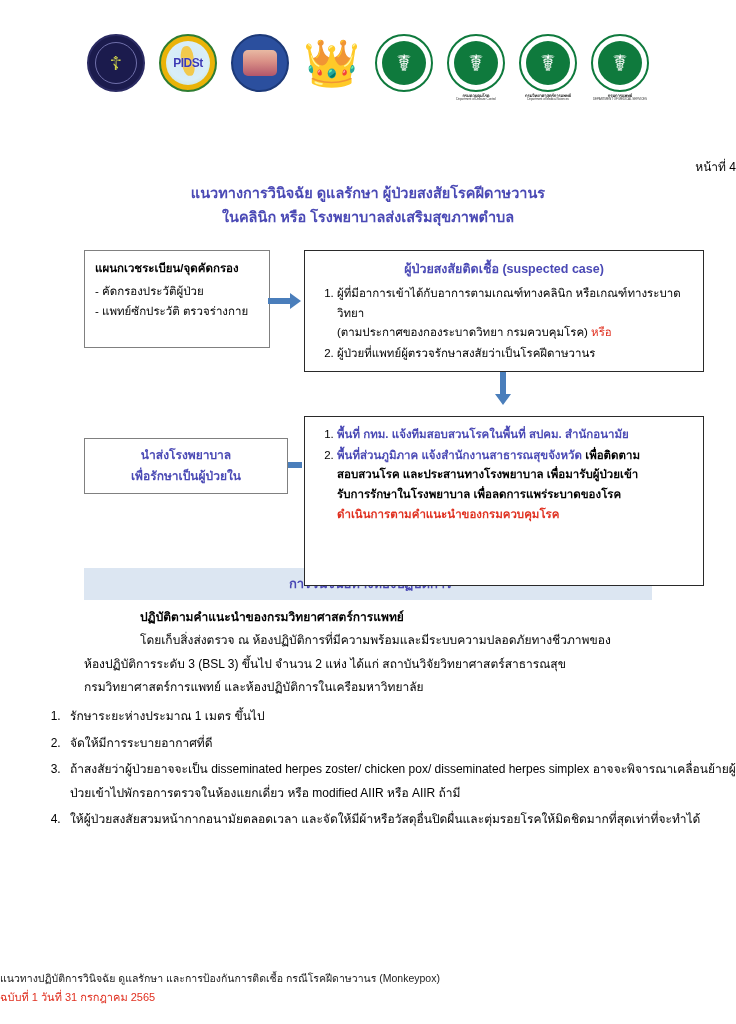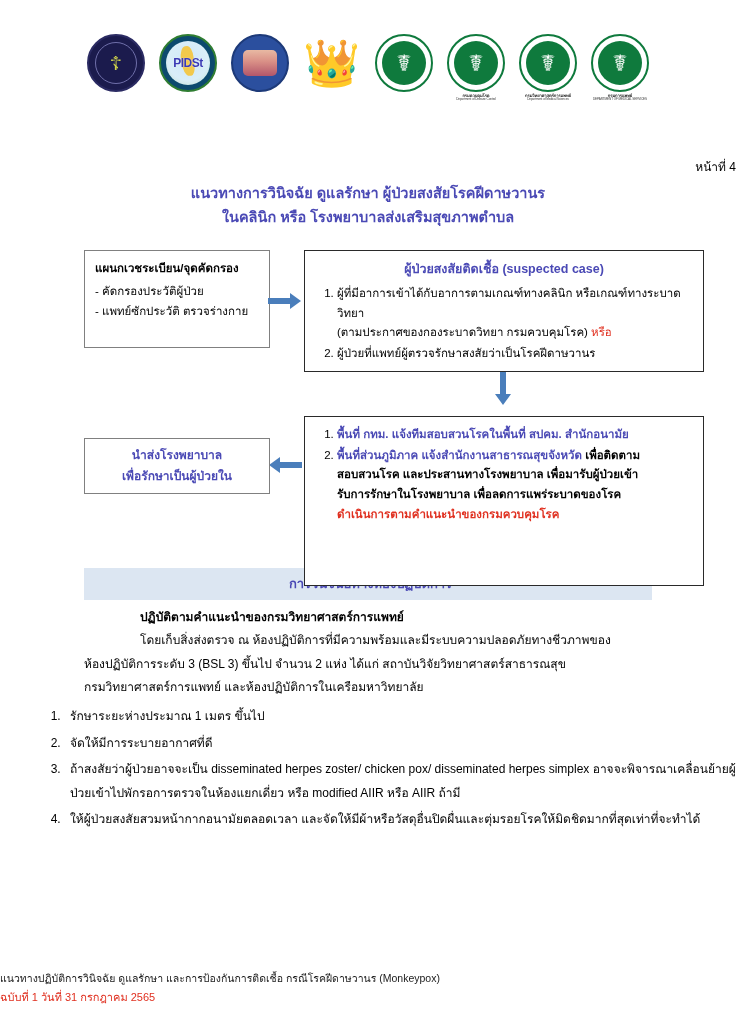--- a/index.html
+++ b/index.html
@@ -70,21 +70,21 @@
     border: 2px solid #2b2b63;
   }
   .lg-navy .inner {
     width: 40px; height: 40px; border-radius: 50%;
     border: 1px solid #6f6faa;
     display:flex;align-items:center;justify-content:center;
     color:#cfd24a; font-size: 19px; line-height:1;
   }
   
   .lg-pidst {
-    background: #0c4a6e;
+    background: #eab308;
     border: 2px solid #2f7d32;
     overflow: hidden;
   }
   .lg-pidst .inner {
     width: 44px; height: 44px; border-radius: 50%;
     background: radial-gradient(circle at 50% 45%, #cfe8f7 0%, #d9eef8 60%, #bfe0c9 100%);
     display:flex;align-items:center;justify-content:center;
     position: relative;
   }
   .lg-pidst .maplet {
@@ -167,21 +167,21 @@
   }
   .fbox-line {
     font-size: 11.5px;
     line-height: 1.75;
   }
 
   #box-registry { left: 84px; top: 2px; width: 186px; height: 98px; }
   #box-suspected { left: 304px; top: 2px; width: 400px; height: 122px; }
   #box-notify { left: 304px; top: 168px; width: 400px; height: 170px; }
   #box-refer {
-    left: 84px; top: 190px; width: 186px; height: 56px;
+    left: 84px; top: 190px; width: 204px; height: 56px;
     display: flex; flex-direction: column;
     align-items: center; justify-content: center;
   }
 
   .box-head {
     text-align: center;
     color: #4a49b5;
     font-weight: bold;
     font-size: 12.5px;
     margin-bottom: 5px;

